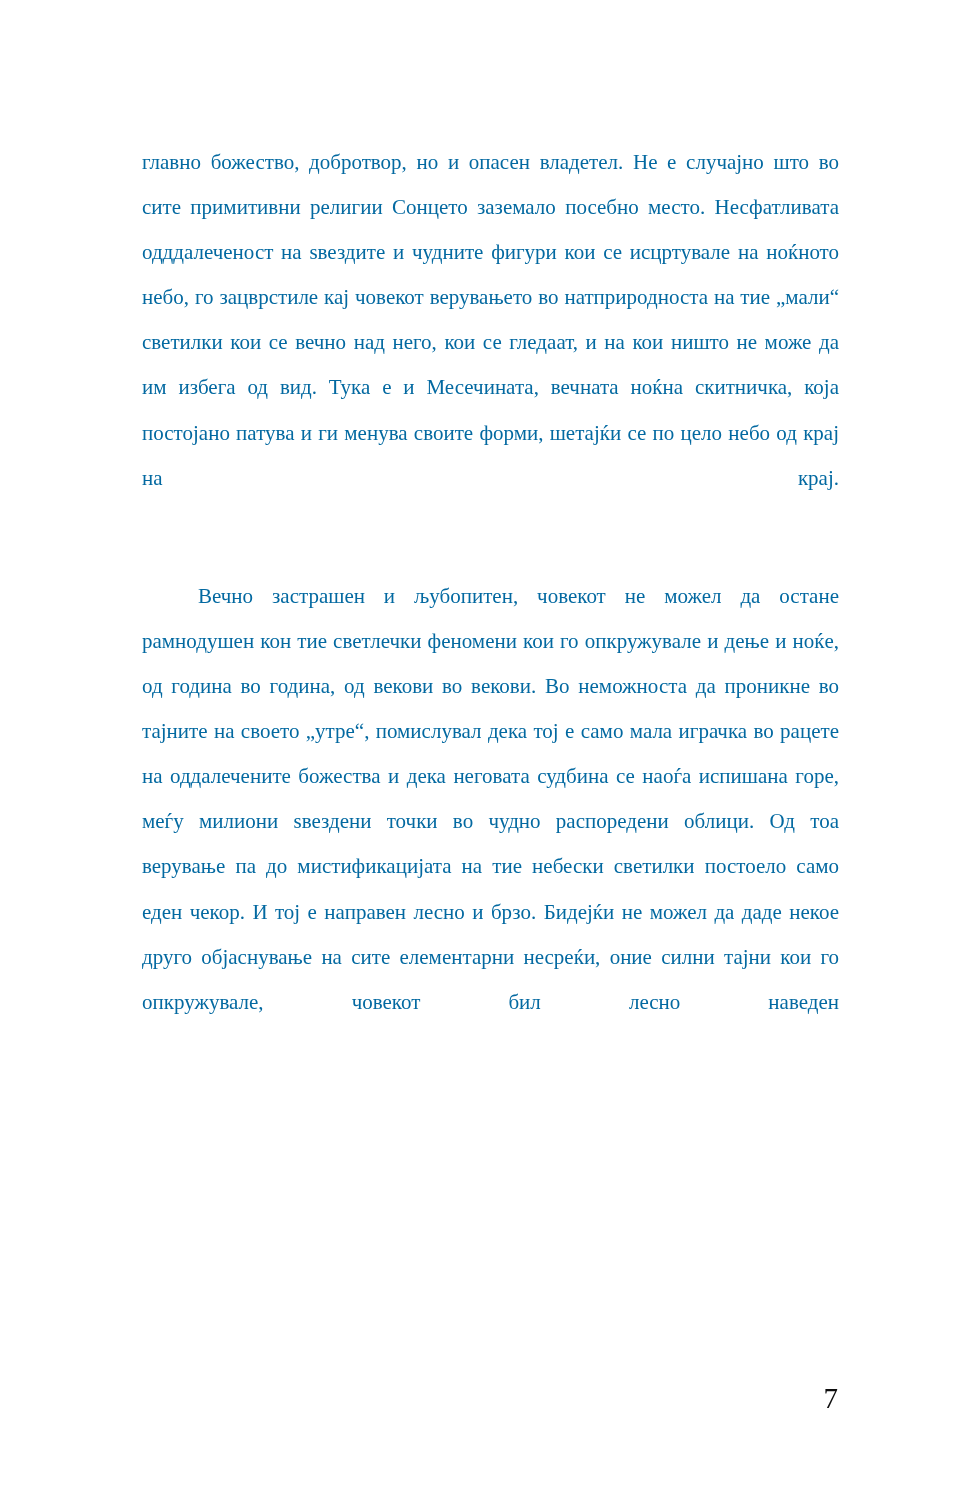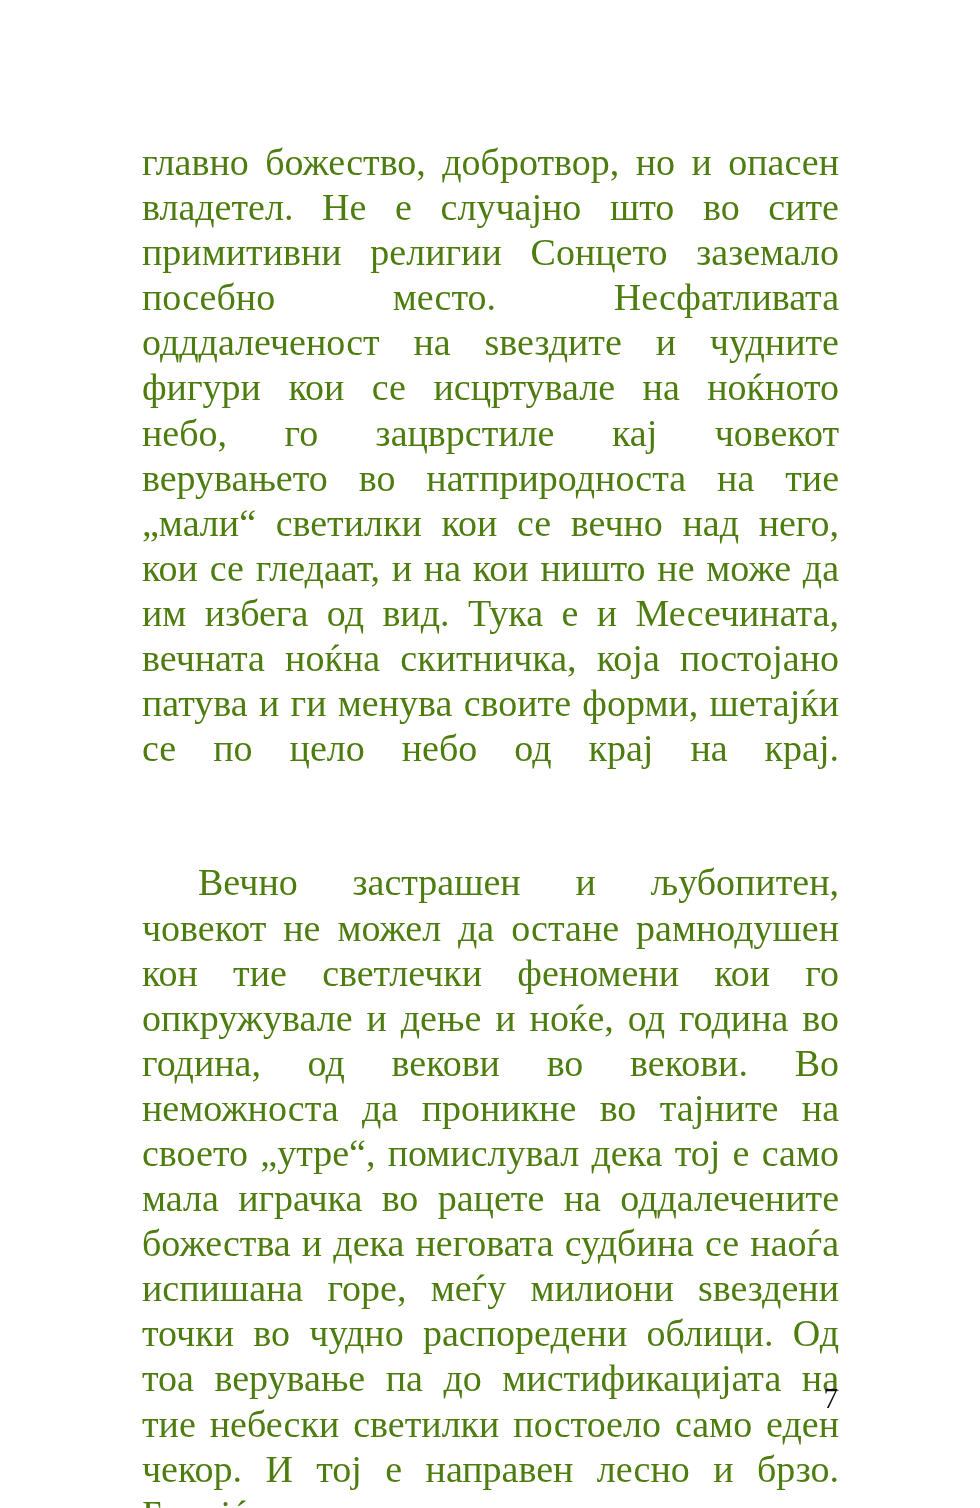--- a/index.html
+++ b/index.html
@@ -22,44 +22,44 @@
   .text-block {
     position: absolute;
     left: 142px;
     top: 140px;
     width: 697px;
   }
 
   .para {
     margin: 0;
     font-family: "Liberation Serif", "DejaVu Serif", serif;
-    font-size: 38px;
+    font-size: 21px;
     line-height: 45.1px;
-    color: #4d7c0f;
+    color: #0369a1;
     text-align: justify;
     text-justify: inter-word;
     -webkit-hyphens: none;
     hyphens: none;
     word-spacing: 0.02em;
   }
 
   
   .para:after {
     content: "";
     display: inline-block;
     width: 100%;
   }
 
   .para.first-para {
     text-indent: 0;
   }
 
   .para.indented {
     text-indent: 56px;
-    margin-top: 44px;
+    margin-top: 28px;
   }
 
   .page-number {
     position: absolute;
     left: 0;
     right: 142px;
     top: 1381px;
     text-align: right;
     font-family: "Liberation Serif", "DejaVu Serif", serif;
     font-size: 29px;

